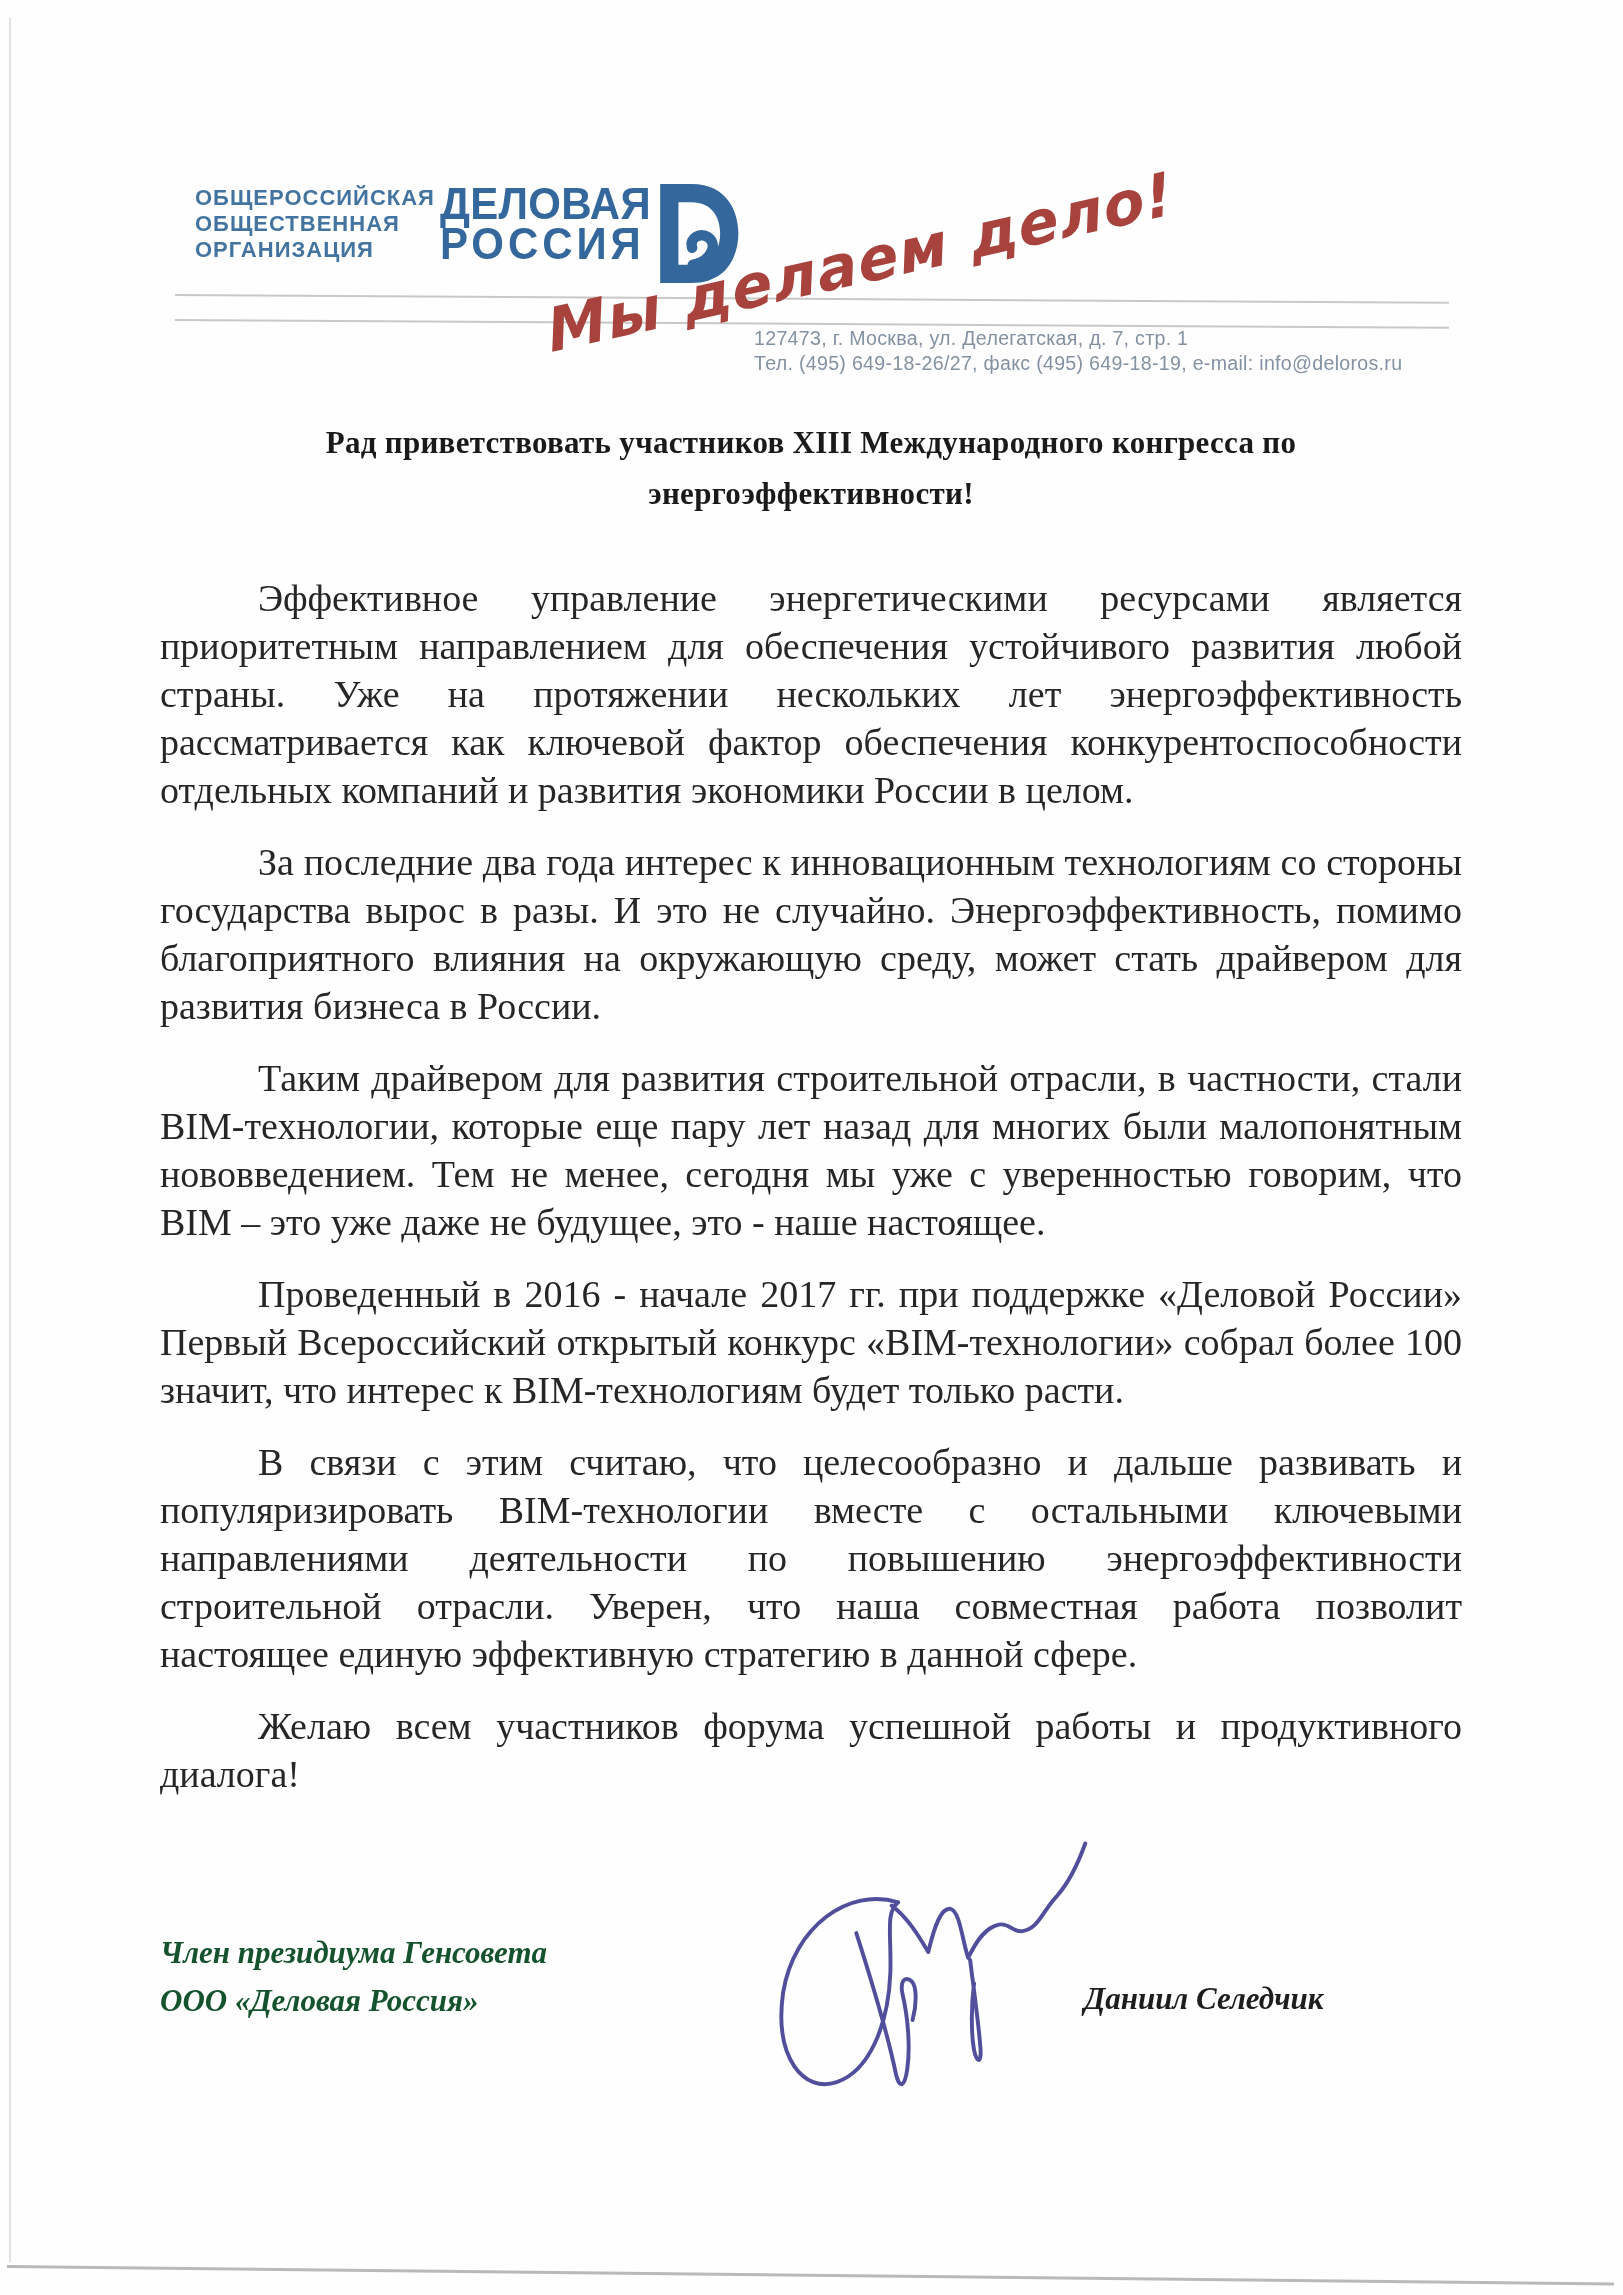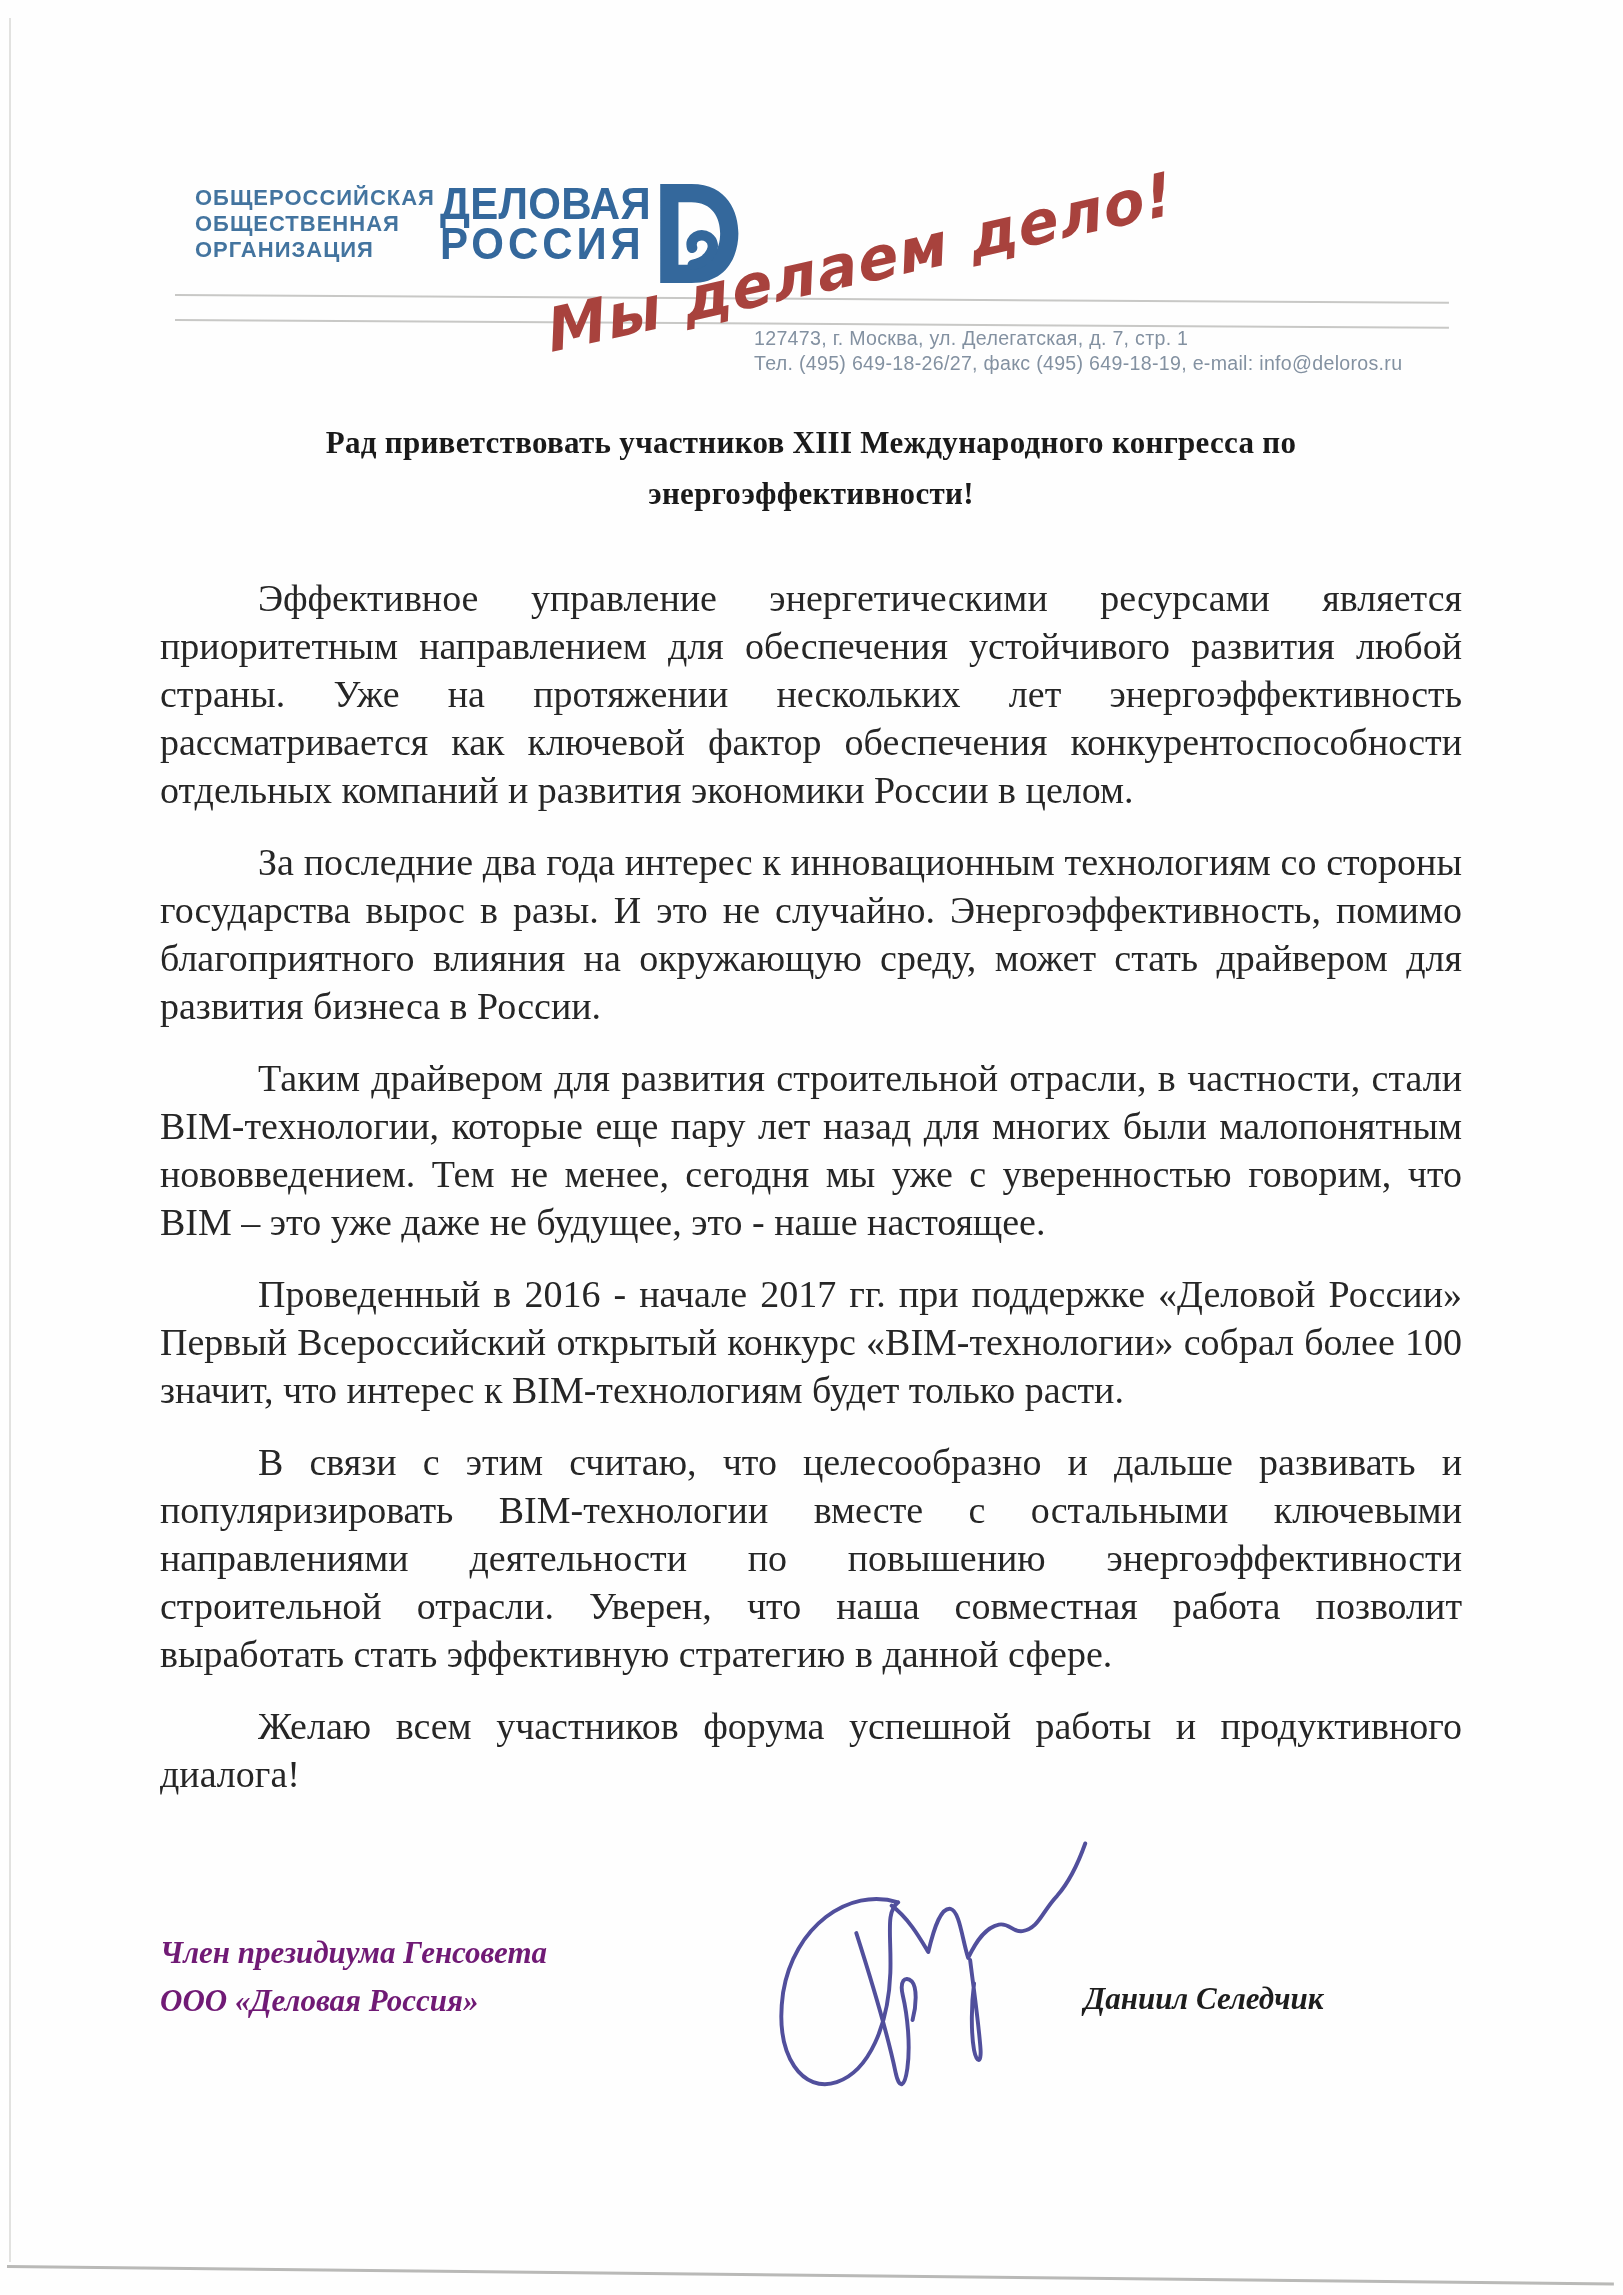--- a/index.html
+++ b/index.html
@@ -68,21 +68,21 @@
     font-size:38px;line-height:48px;color:#262626;
   }
   .para{margin:0 0 24px 0;}
   .bline{display:block;text-align:justify;text-align-last:justify;}
   .bline.first{padding-left:98px;}
   .bline.last{text-align-last:left;}
   
   .sig-left{
     position:absolute;left:160px;top:1929px;
     font-size:31px;line-height:48px;font-weight:bold;font-style:italic;
-    color:#701a75;
+    color:#14532d;
   }
   .sig-ink{position:absolute;left:720px;top:1799px;}
   .sig-name{
     position:absolute;left:1044px;top:1981px;
     font-size:31px;font-weight:bold;font-style:italic;color:#1d1d1d;
     white-space:nowrap;
     margin-left:40px;
   }
 </style>
 </head>
@@ -150,21 +150,21 @@
         <p class="para">
           <span class="bline first">Проведенный в 2016 - начале 2017 гг. при поддержке «Деловой России»</span>
           <span class="bline">Первый Всероссийский открытый конкурс «BIM-технологии» собрал более 100</span>
           <span class="bline last">значит, что интерес к BIM-технологиям будет только расти.</span>
         </p>
         <p class="para">
           <span class="bline first">В связи с этим считаю, что целесообразно и дальше развивать и</span>
           <span class="bline">популяризировать BIM-технологии вместе с остальными ключевыми</span>
           <span class="bline">направлениями деятельности по повышению энергоэффективности</span>
           <span class="bline">строительной отрасли. Уверен, что наша совместная работа позволит</span>
-          <span class="bline last">выработать стать эффективную стратегию в данной сфере.</span>
+          <span class="bline last">настоящее единую эффективную стратегию в данной сфере.</span>
         </p>
         <p class="para">
           <span class="bline first">Желаю всем участников форума успешной работы и продуктивного</span>
           <span class="bline last">диалога!</span>
         </p>
       </div>
   </main>
 
   <footer>
     <div class="sig-left">

